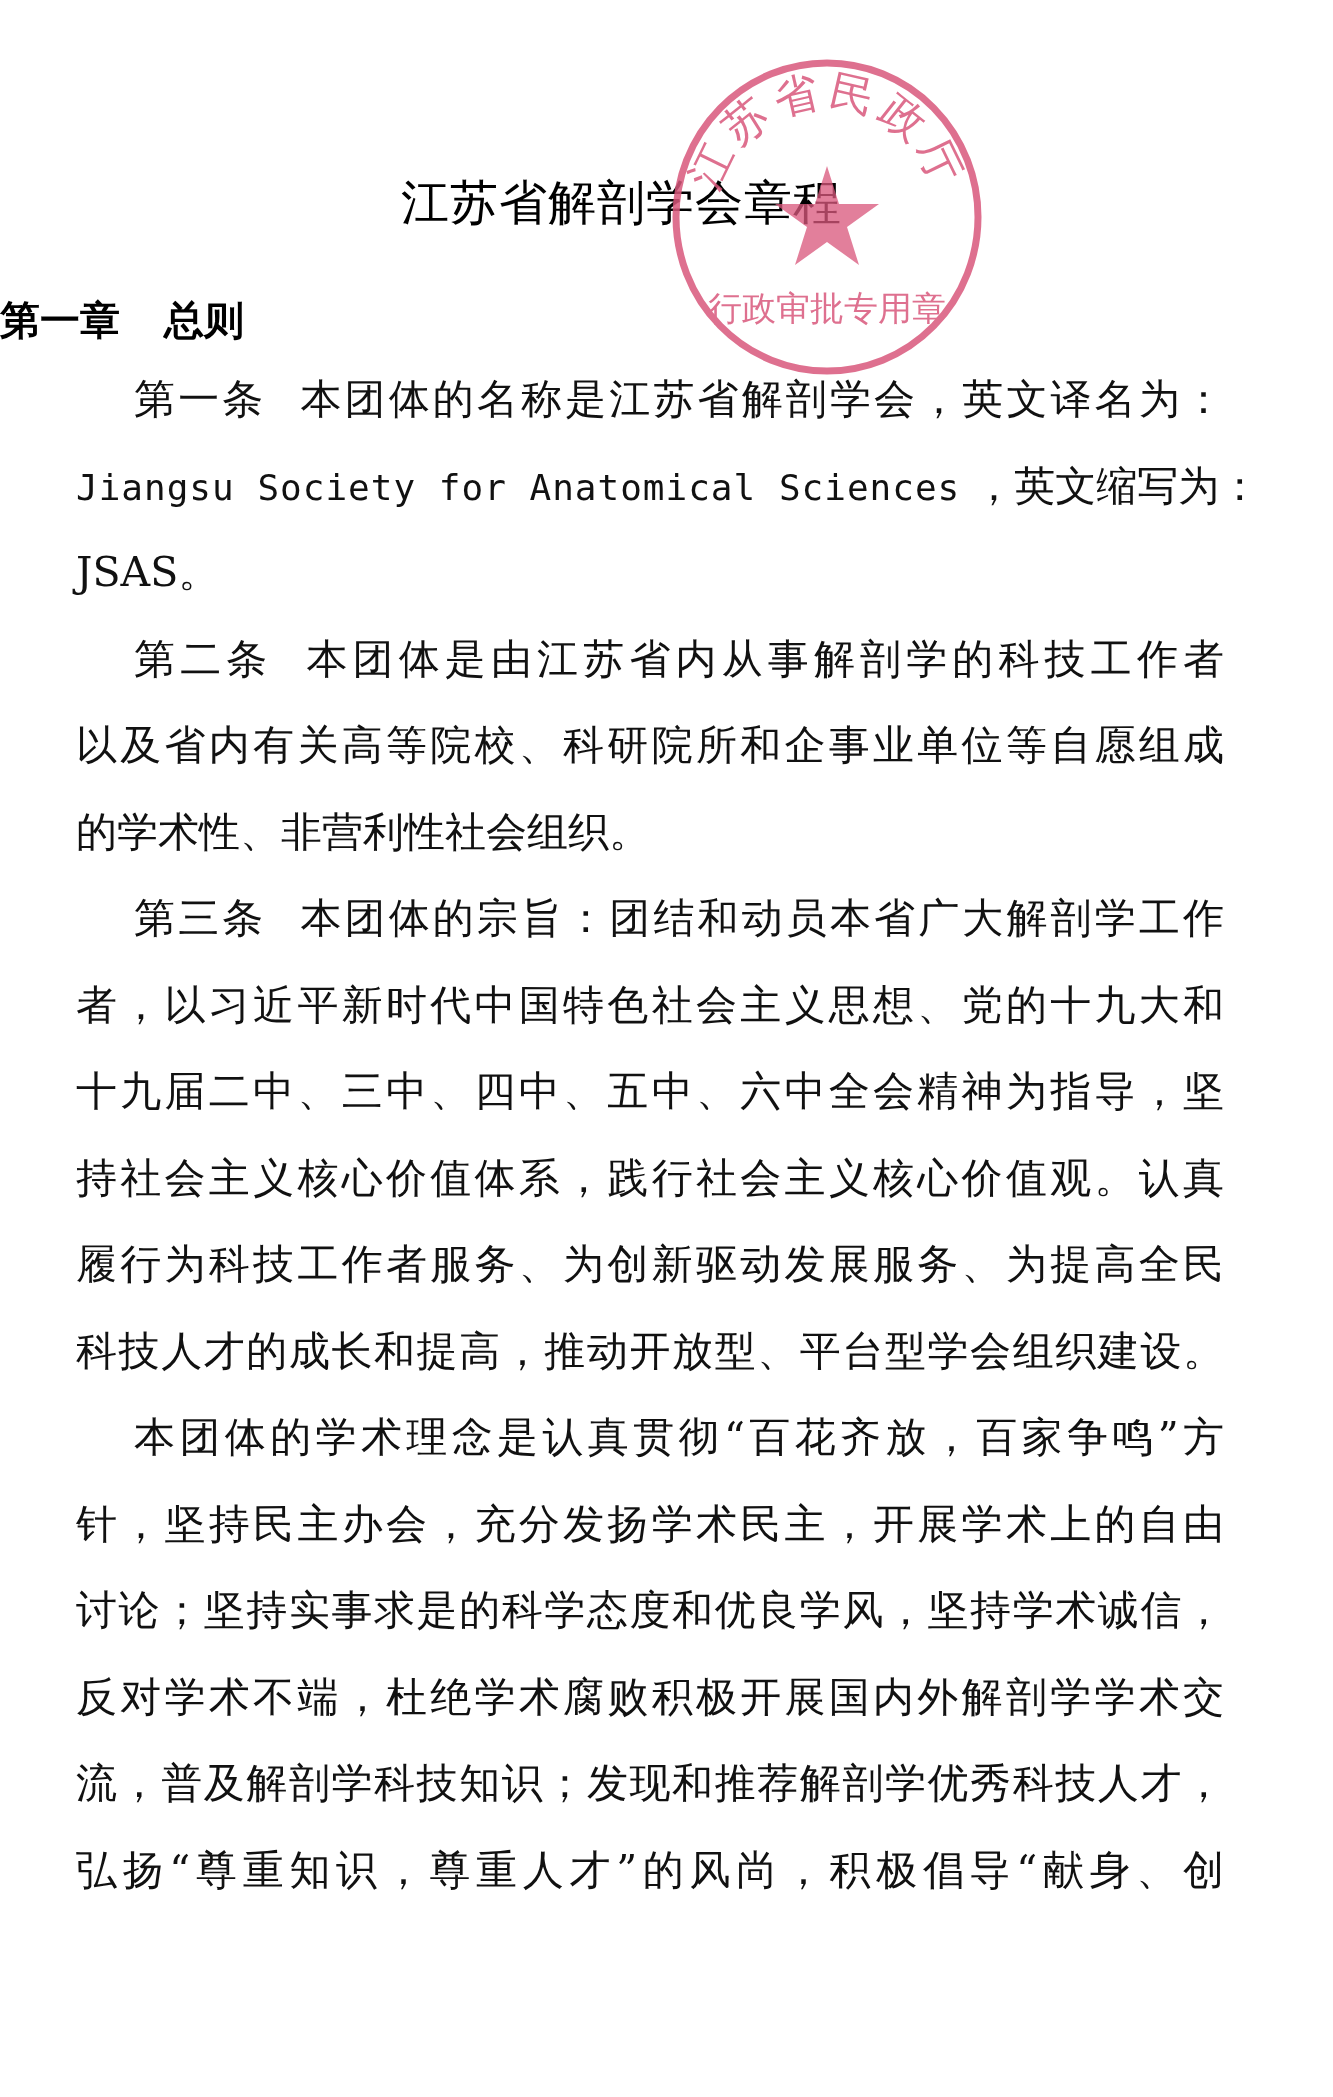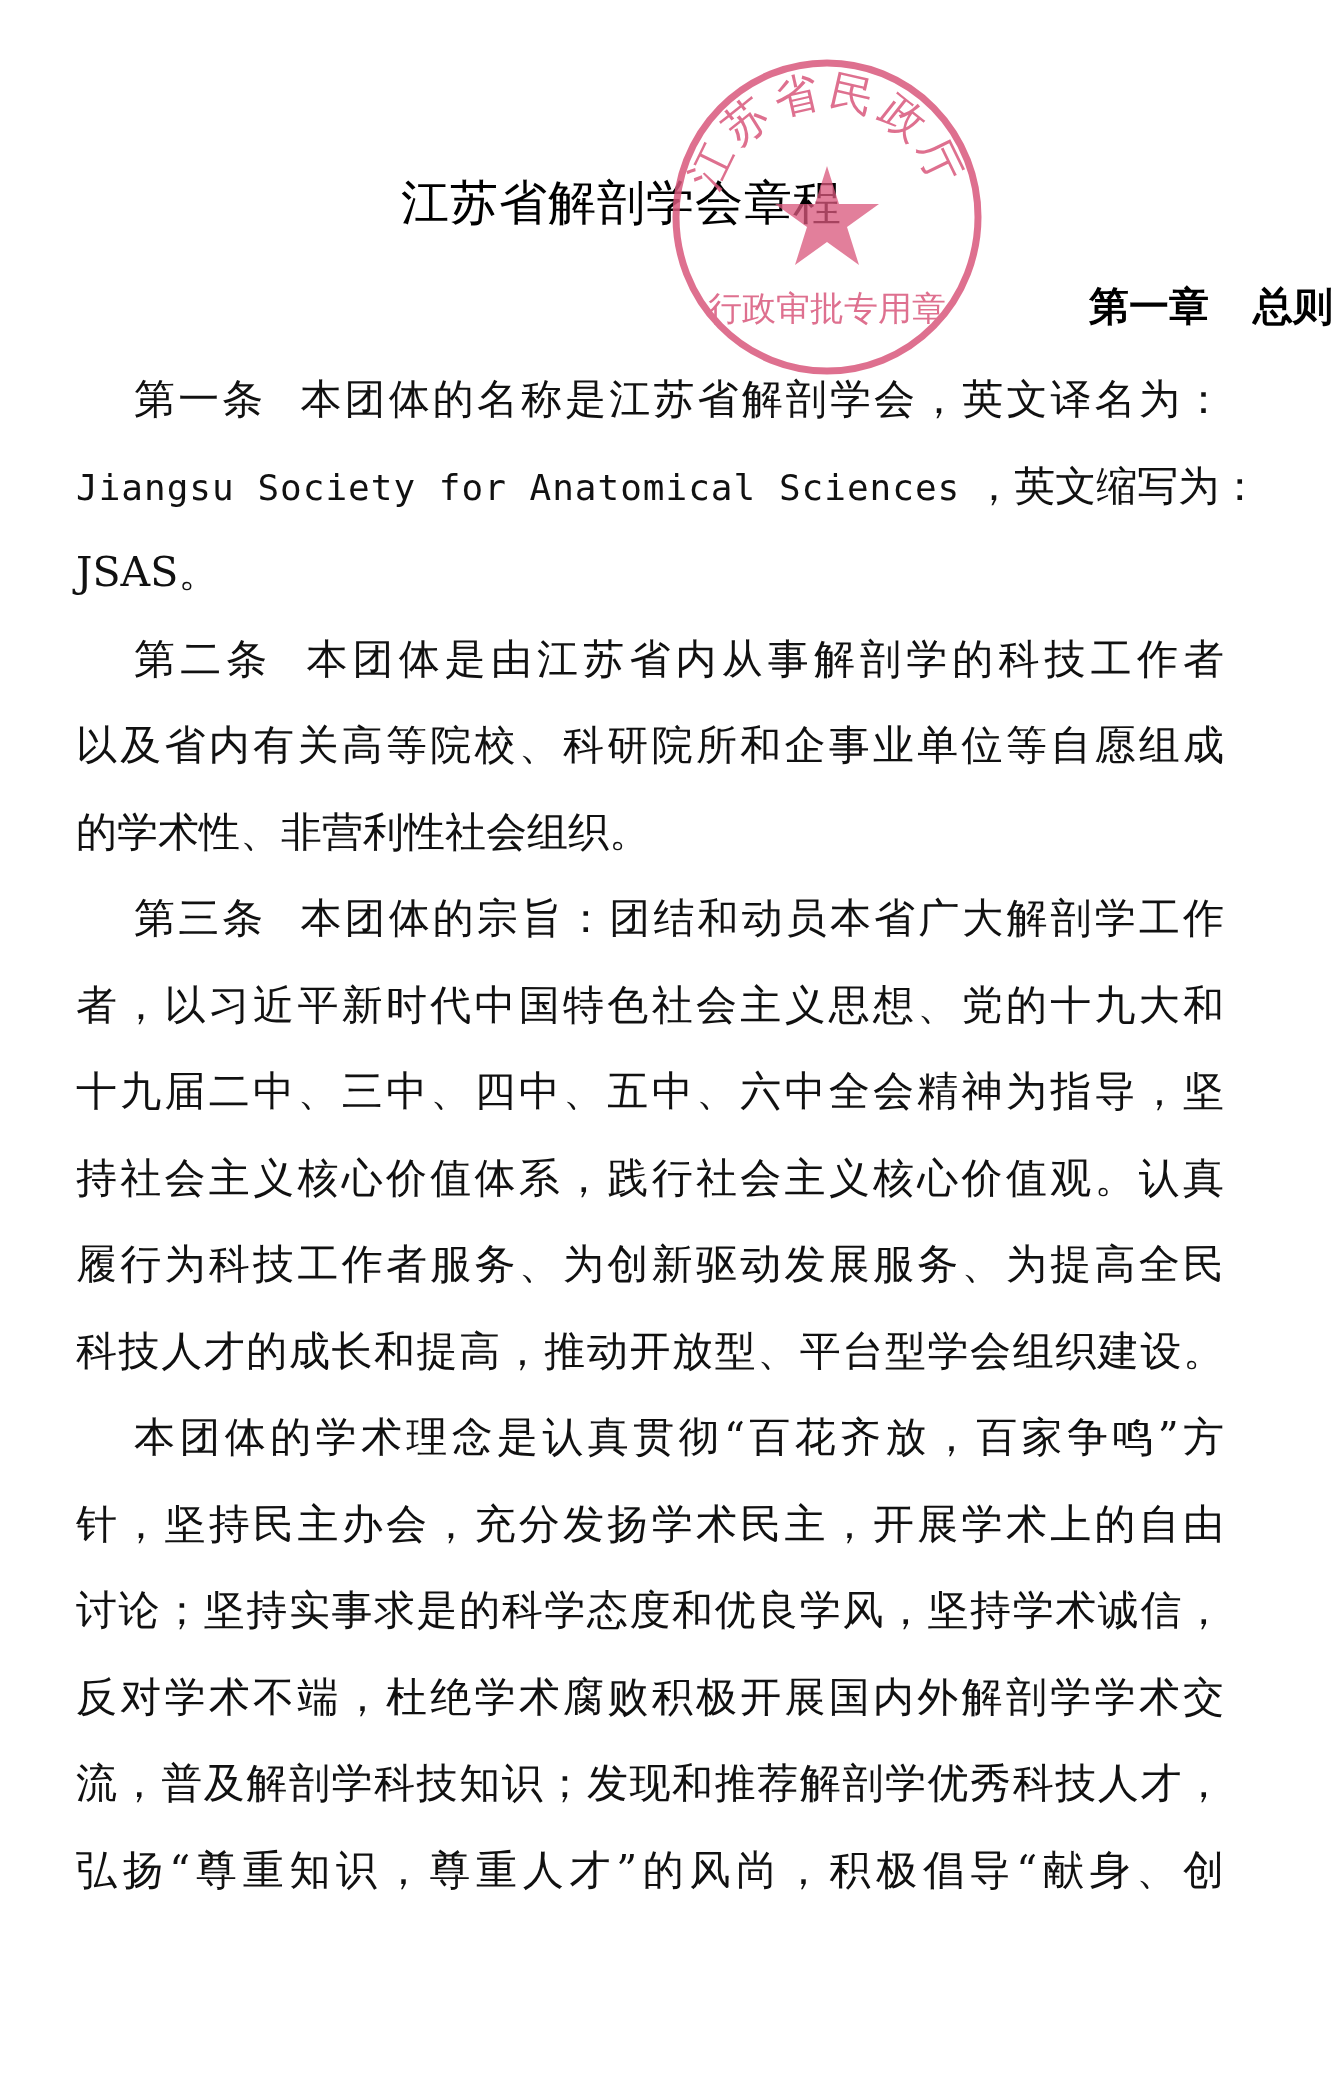--- a/index.html
+++ b/index.html
@@ -3,21 +3,21 @@
 <meta charset="utf-8">
 <style>
   html, body { margin: 0; padding: 0; background: #ffffff; }
   body { width: 1333px; height: 2097px; position: relative; overflow: hidden;
          font-family: "DejaVu Serif", "Liberation Serif", serif; color: #111; }
   .page { position: absolute; left: 0; top: 0; width: 1333px; height: 2097px; background: #fff; }
 
   .title { position: absolute; left: 0; width: 1243px; top: 168px; text-align: center;
            font-family: "DejaVu Sans", "Liberation Sans", sans-serif; font-size: 48px;
            line-height: 68px; letter-spacing: 1px; color: #000; z-index: 2; }
-  .chapter { position: absolute; left: 0; width: 1333px; top: 278px; text-align: right;
+  .chapter { position: absolute; left: 0; width: 1333px; top: 292px; text-align: left;
              font-family: "DejaVu Sans", "Liberation Sans", sans-serif; font-size: 40px;
              line-height: 56px; color: #000; z-index: 2; font-weight: 600; }
   .chapter .gap { display: inline-block; width: 44px; }
 
   .body { position: absolute; left: 76px; top: 366px; width: 1148px; z-index: 2; }
   .line { height: 86.5px; line-height: 66px; font-size: 41px; white-space: nowrap;
           text-align: justify; text-align-last: justify; overflow: visible; }
   .line.indent { padding-left: 58px; }
   .line.last { text-align-last: left; }
   .label { font-family: "DejaVu Sans", "Liberation Sans", sans-serif; font-weight: 400;

